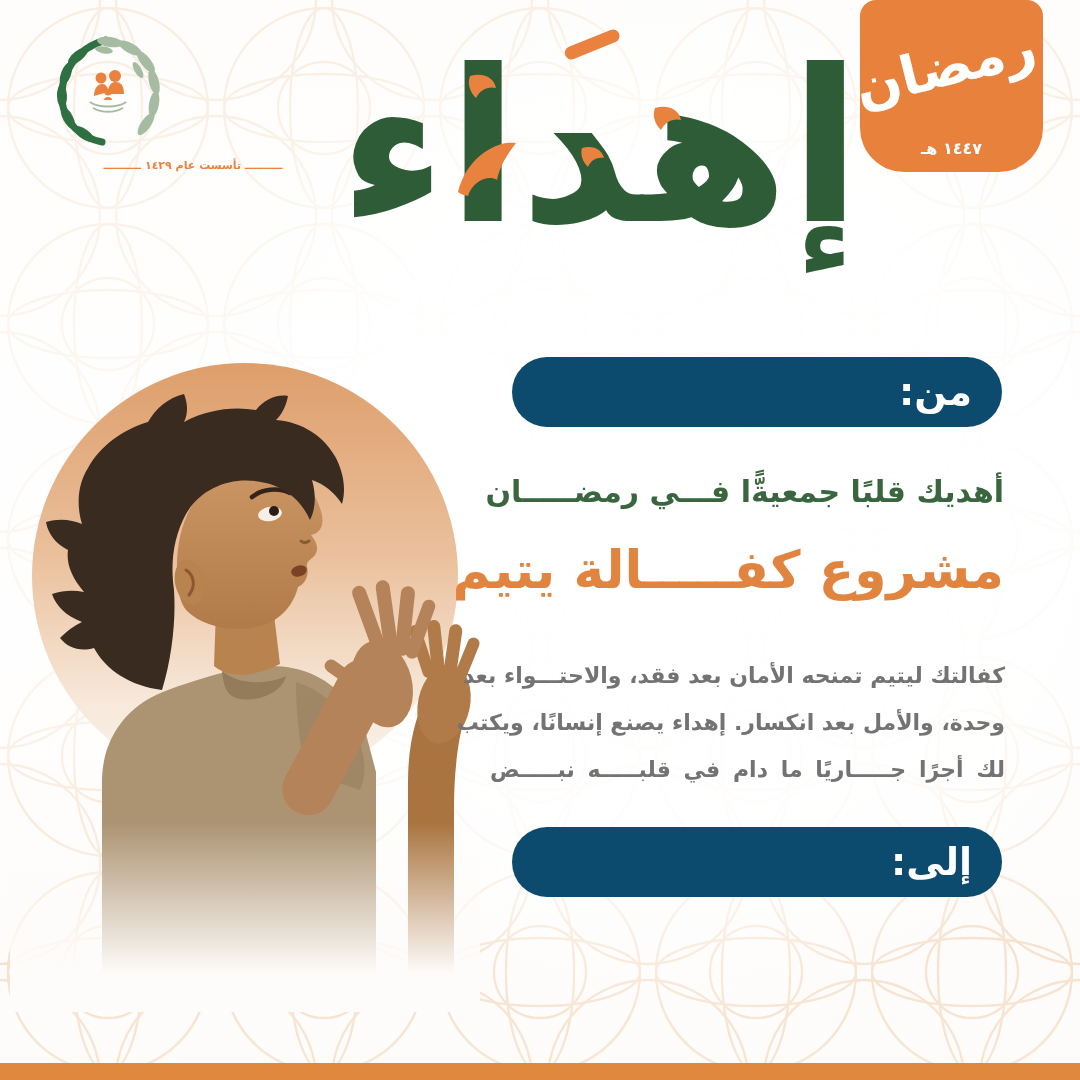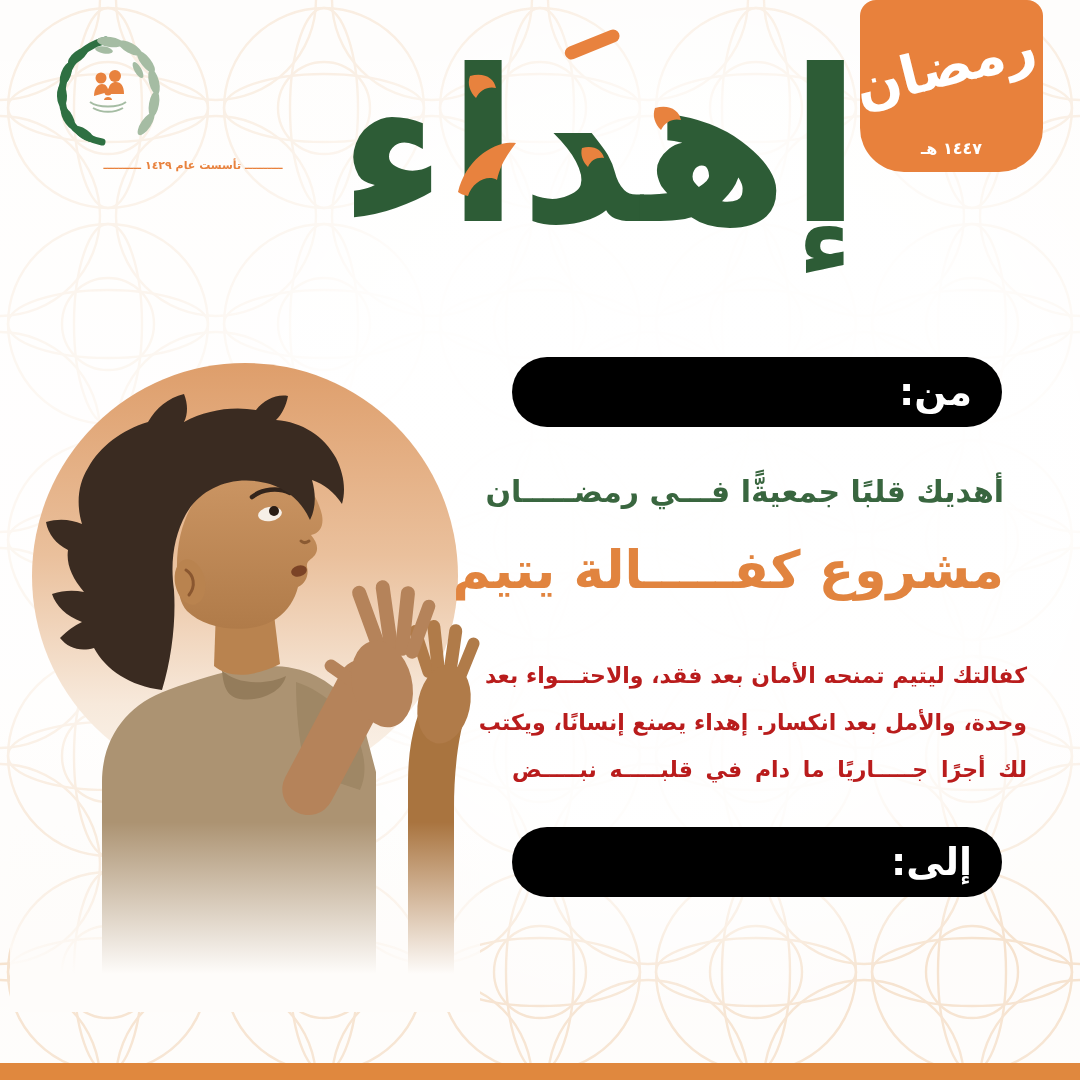--- a/index.html
+++ b/index.html
@@ -45,37 +45,37 @@
     font-size:54px;font-weight:bold;direction:rtl;
     transform:rotate(-14deg);
   }
   .badge .year{
     position:absolute;left:0;bottom:14px;width:100%;text-align:center;
     font-size:16px;font-weight:bold;direction:rtl;letter-spacing:1px;
   }
   
   .field-bar{
     position:absolute;left:512px;width:490px;height:70px;
-    background:#000000;border-radius:35px;color:#fff;
+    background:#0c4a6e;border-radius:35px;color:#fff;
     display:flex;align-items:center;direction:rtl;justify-content:flex-start;
     padding:0 30px;box-sizing:border-box;font-size:38px;font-weight:bold;
   }
   .bar-from{top:357px;}
   .bar-to{top:827px;}
   .subtitle{
     position:absolute;top:474px;right:76px;direction:rtl;white-space:nowrap;
     font-size:30px;font-weight:bold;color:#39663F;
   }
   .project-title{
     position:absolute;top:540px;right:76px;direction:rtl;white-space:nowrap;
     font-size:52px;font-weight:bold;color:#E1843F;
   }
   .body-text{
-    position:absolute;top:652px;left:512px;width:515px;direction:rtl;
-    color:#b91c1c;font-size:22px;font-weight:bold;line-height:47px;
+    position:absolute;top:652px;left:490px;width:515px;direction:rtl;
+    color:#737373;font-size:22px;font-weight:bold;line-height:47px;
   }
   .body-text .line{
     white-space:nowrap;text-align:justify;text-align-last:justify;
     -moz-text-align-last:justify;width:515px;
   }
   
   .footer-bar{position:absolute;left:0;top:1063px;width:1080px;height:17px;background:#E0883E;}
   
   .child{position:absolute;left:10px;top:352px;}
 </style>

